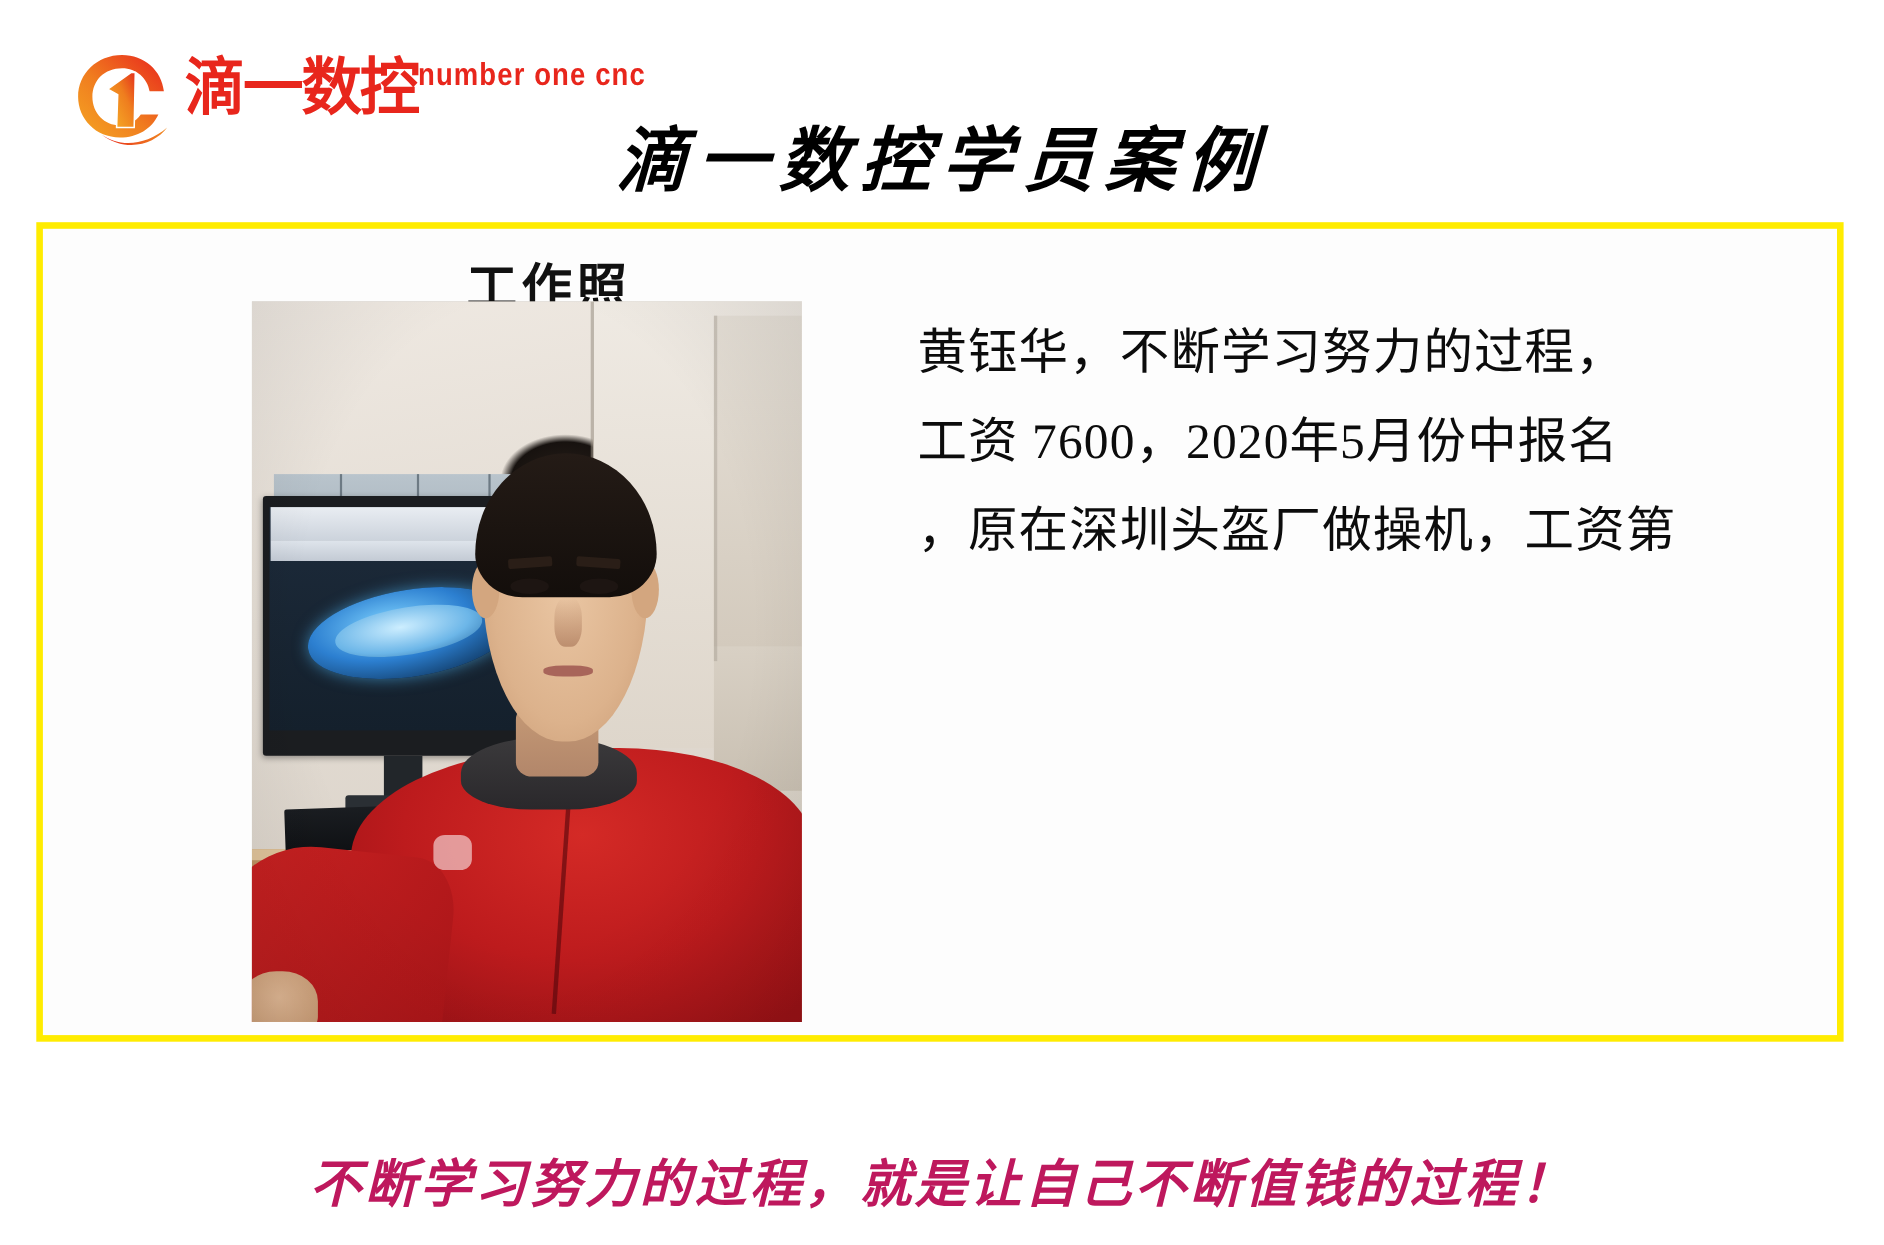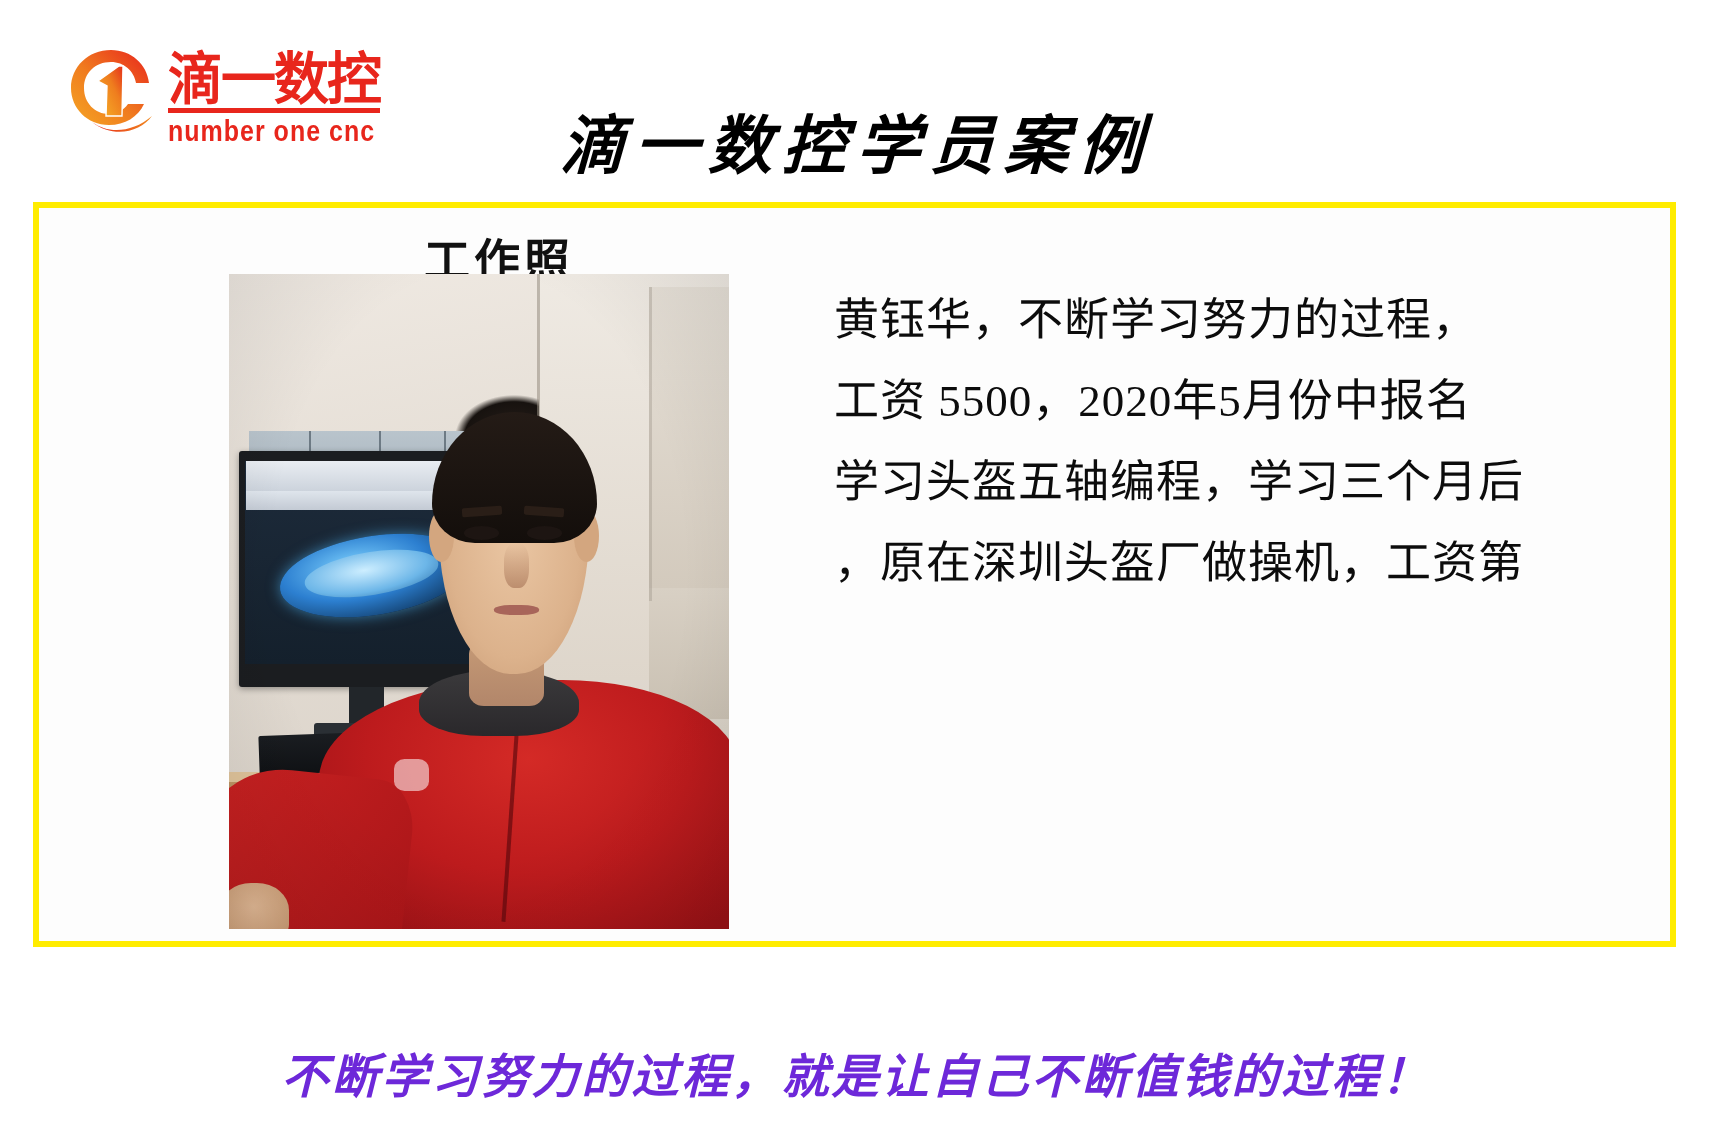--- a/index.html
+++ b/index.html
@@ -39,21 +39,21 @@
     width: 100px;
     height: 98px;
     flex: none;
     position: relative;
   }
 
   .logo-wordmark {
     margin-left: 6px;
     margin-top: 8px;
     display: flex;
-    flex-direction: column;
+    flex-direction: row;
     align-items: stretch;
   }
 
   .logo-cn {
     font-family: "Liberation Sans", "DejaVu Sans", sans-serif;
     font-weight: 700;
     font-size: 55px;
     line-height: 56px;
     letter-spacing: -2px;
     color: #e8261c;
@@ -260,21 +260,21 @@
     position: absolute;
     left: 0;
     top: 1048px;
     width: 1713px;
     text-align: center;
     font-family: "Liberation Sans", "DejaVu Sans", sans-serif;
     font-weight: 700;
     font-size: 47px;
     line-height: 58px;
     letter-spacing: 3px;
-    color: #6d28d9;
+    color: #be185d;
     font-style: italic;
     white-space: nowrap;
   }
 </style>
 </head>
 <body>
 
 <div class="header">
 
   <div class="logo-block">
@@ -359,21 +359,20 @@
         <div class="ph ph-eye-l"></div>
         <div class="ph ph-eye-r"></div>
         <div class="ph ph-nose"></div>
         <div class="ph ph-mouth"></div>
         <div class="photo-vignette"></div>
       </div>
     </div>
 
     <div class="body-copy">
       <div class="body-line">黄钰华，不断学习努力的过程，</div>
-      <div class="body-line">工资 5500，2020年5月份中报名</div>
-      <div class="body-line">学习头盔五轴编程，学习三个月后</div>
+      <div class="body-line">工资 7600，2020年5月份中报名</div>
       <div class="body-line">，原在深圳头盔厂做操机，工资第</div>
     </div>
 
   </div>
 </div>
 
 <div class="footer-slogan">不断学习努力的过程，就是让自己不断值钱的过程！</div>
 
 </body></html>

